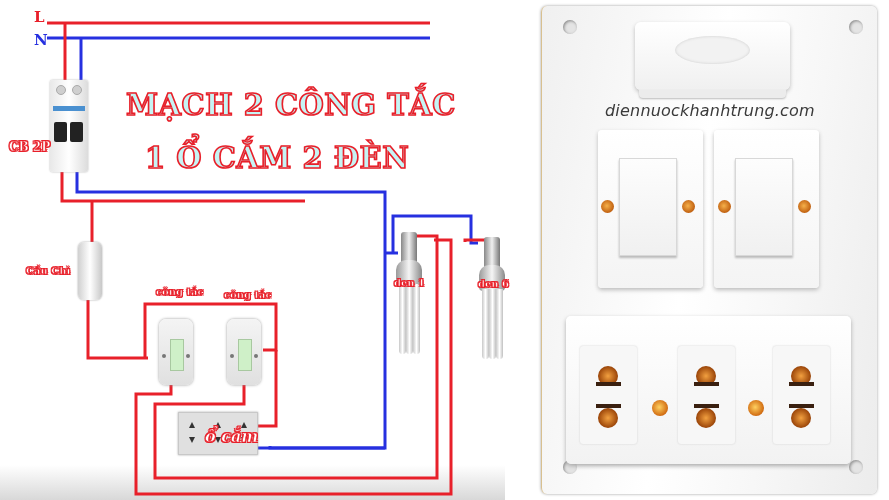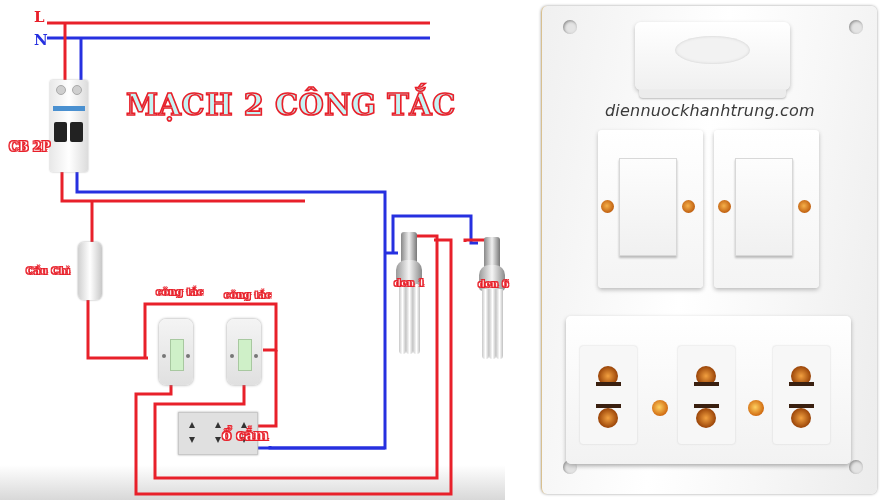--- a/index.html
+++ b/index.html
@@ -84,20 +84,21 @@
 
       <polyline points="244,385 244,404 155,404 155,478 437,478 437,236 404,236" stroke="#e8202a"></polyline>
 
       <polyline points="276,350 276,426 258,426" stroke="#e8202a"></polyline>
 
       <polyline points="465,242 465,240 490,240" stroke="#e8202a"></polyline>
     </g>
   </svg>
 
   <div class="title" style="left:126px; top:60px;">MẠCH 2 CÔNG TẮC</div>
+  <div class="title" style="left:145px; top:113px;">1 Ổ CẮM 2 ĐÈN</div>
 
   <div class="lbl-red" style="left:34px; top:8px; font-size:15px;">L</div>
   <div class="lbl-blue" style="left:34px; top:31px; font-size:15px;">N</div>
 
   <div class="breaker">
     <div class="hole" style="left:6px;"></div>
     <div class="hole" style="left:22px;"></div>
     <div class="strip"></div>
     <div class="lever" style="left:4px;"></div>
     <div class="lever" style="left:20px;"></div>
@@ -122,21 +123,21 @@
   </div>
 
   <div class="mini-socket">
     <div class="pin" style="left:10px; top:9px;"></div>
     <div class="pin dn" style="left:10px; top:24px;"></div>
     <div class="pin" style="left:36px; top:9px;"></div>
     <div class="pin dn" style="left:36px; top:24px;"></div>
     <div class="pin" style="left:62px; top:9px;"></div>
     <div class="pin dn" style="left:62px; top:24px;"></div>
   </div>
-  <div class="lbl" style="left:222px; top:427px; font-size:14px;">ổ cắm</div>
+  <div class="lbl" style="left:205px; top:427px; font-size:16px;font-style:italic;">ổ cắm</div>
 
   <div class="bulb" style="left:394px; top:232px;">
     <div class="base"></div>
       <div class="body"></div>
     <div class="tube" style="left:5px;"></div>
       <div class="tube" style="left:12px;"></div>
       <div class="tube" style="left:19px;"></div>
   </div>
   <div class="lbl" style="left:394px; top:277px; font-size:10px;">den 1</div>
 

